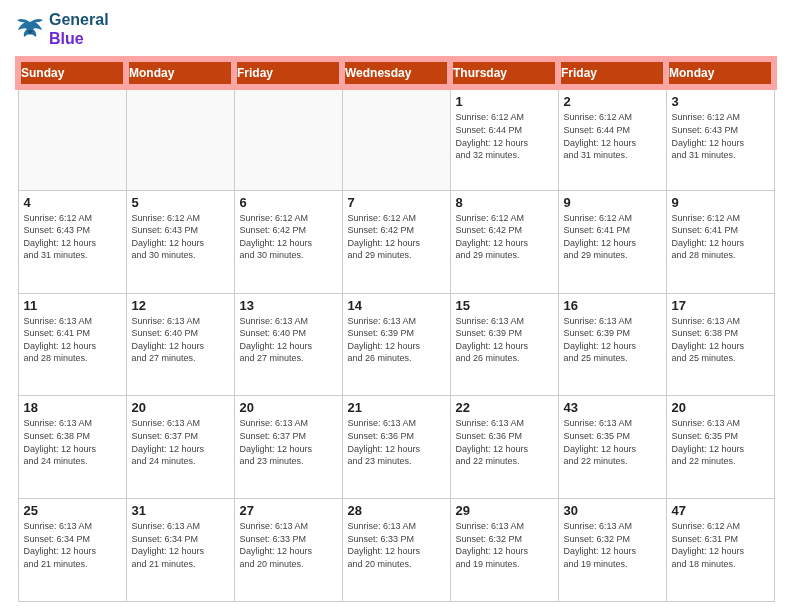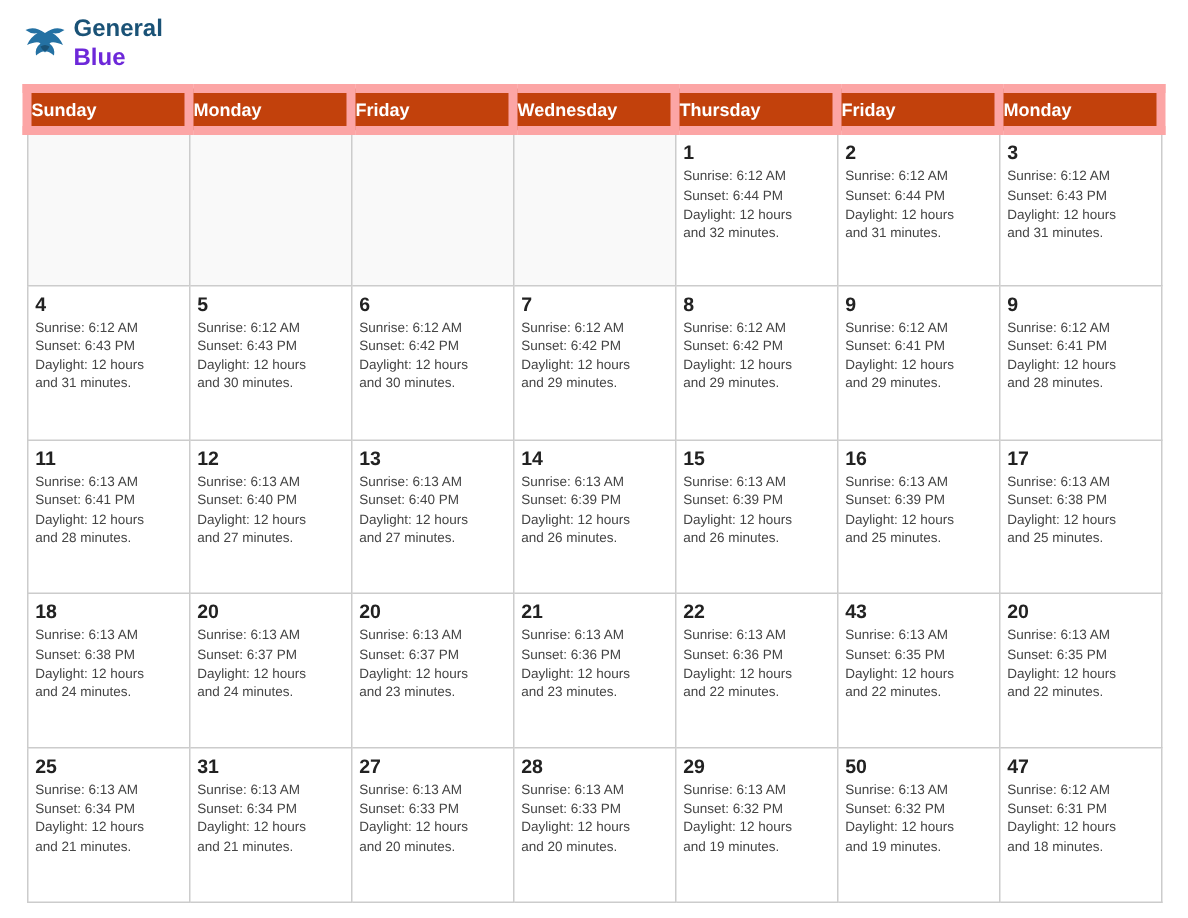--- a/index.html
+++ b/index.html
@@ -327,21 +327,21 @@
 and 20 minutes.</div>
           </td>
           <td>
             <span class="day-num">29</span>
             <div class="day-info" style="white-space: pre-line;">Sunrise: 6:13 AM
 Sunset: 6:32 PM
 Daylight: 12 hours
 and 19 minutes.</div>
           </td>
           <td>
-            <span class="day-num">50</span>
+            <span class="day-num">30</span>
             <div class="day-info" style="white-space: pre-line;">Sunrise: 6:13 AM
 Sunset: 6:32 PM
 Daylight: 12 hours
 and 19 minutes.</div>
           </td>
           <td>
             <span class="day-num">47</span>
             <div class="day-info" style="white-space: pre-line;">Sunrise: 6:12 AM
 Sunset: 6:31 PM
 Daylight: 12 hours

